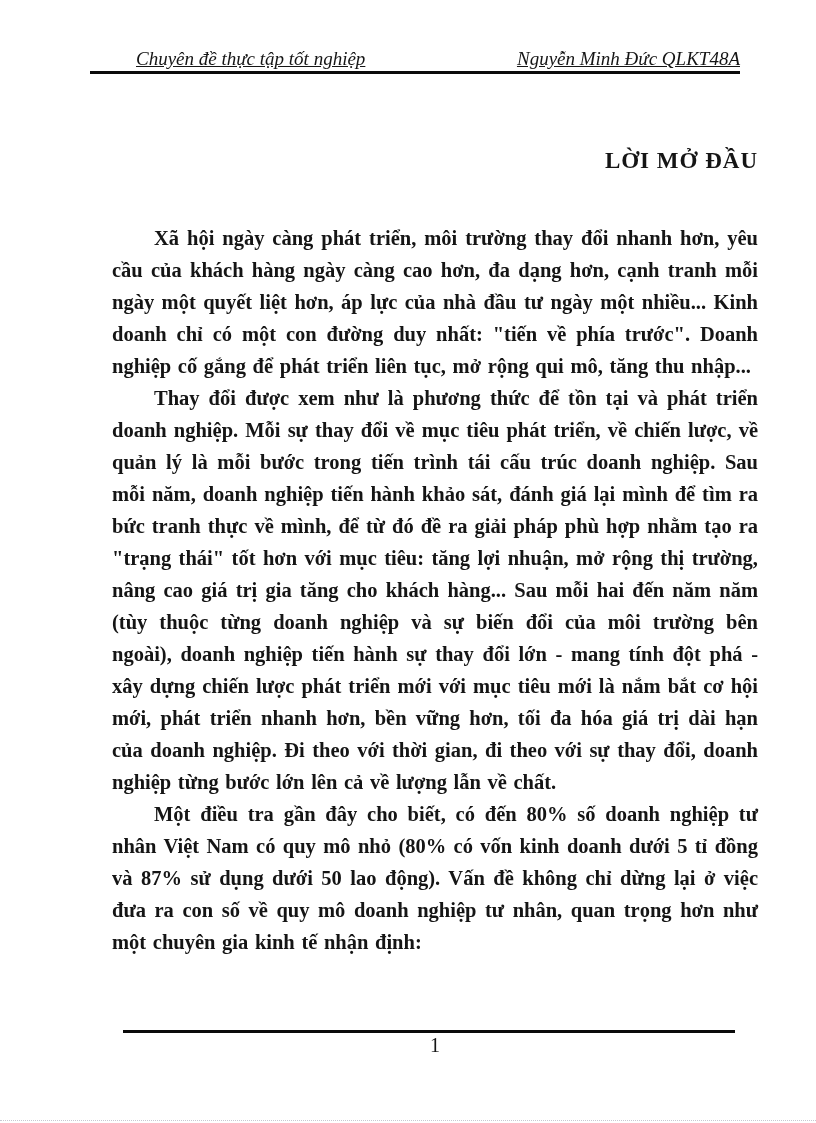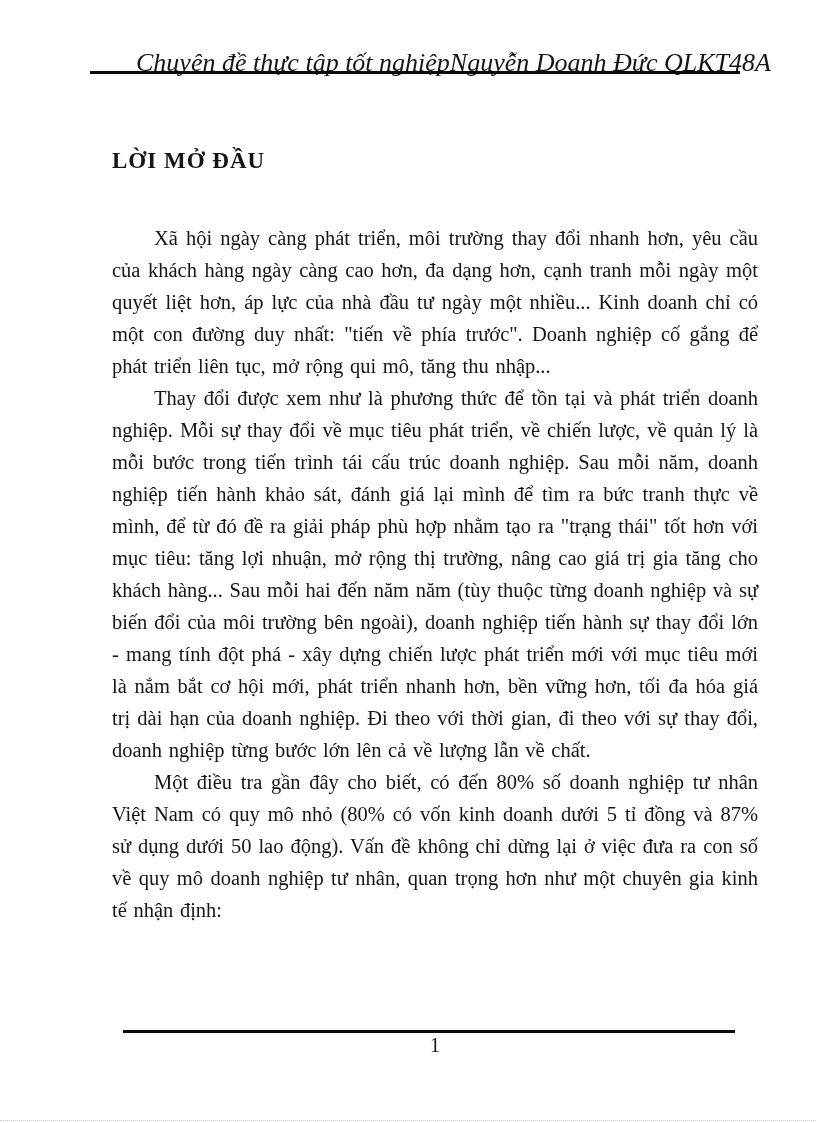--- a/index.html
+++ b/index.html
@@ -19,51 +19,53 @@
   
   .header {
     position: absolute;
     top: 48px;
     left: 90px;
     width: 650px;
     display: flex;
     justify-content: space-between;
     align-items: flex-end;
     font-style: italic;
-    font-size: 26px;
+    font-size: 19px;
     padding-left: 46px;
     box-sizing: border-box;
     white-space: nowrap;
+    text-decoration: underline;
   }
   .header-rule {
     position: absolute;
     top: 71px;
     left: 90px;
     width: 650px;
     height: 3px;
     background: #0a0a0a;
   }
   
   .title {
     position: absolute;
     top: 148px;
     left: 112px;
     width: 646px;
     margin: 0;
-    text-align: left;
+    text-align: right;
     font-size: 23px;
     font-weight: bold;
     letter-spacing: 1px;
   }
   
   .body {
     position: absolute;
     top: 222px;
     left: 112px;
     width: 646px;
+    font-weight: bold;
   }
   .para {
     margin: 0;
     font-size: 20.5px;
     line-height: 32px;
     text-align: justify;
     text-indent: 42px;
     word-spacing: 1.5px;
   }
   .para + .para {
@@ -95,21 +97,21 @@
     height: 0;
   }
 </style>
 </head>
 <body>
 
 <div class="page">
 
   <div class="header">
     <span class="header-left">Chuyên đề thực tập tốt nghiệp</span>
-    <span class="header-right">Nguyễn Doanh Đức QLKT48A</span>
+    <span class="header-right">Nguyễn Minh Đức QLKT48A</span>
   </div>
   <div class="header-rule"></div>
 
   <h1 class="title">LỜI MỞ ĐẦU</h1>
 
   <div class="body">
     <p class="para">Xã hội ngày càng phát triển, môi trường thay đổi nhanh hơn, yêu cầu của khách hàng ngày càng cao hơn, đa dạng hơn, cạnh tranh mỗi ngày một quyết liệt hơn, áp lực của nhà đầu tư ngày một nhiều... Kinh  doanh chỉ có một con đường duy nhất: "tiến về phía trước". Doanh nghiệp cố gắng để phát triển liên tục, mở rộng qui mô, tăng thu nhập...</p>
     <p class="para">Thay đổi được xem như là phương thức để tồn tại và phát triển doanh nghiệp. Mỗi sự thay đổi về mục tiêu phát triển, về chiến lược, về quản lý là mỗi bước trong tiến trình tái cấu trúc doanh nghiệp. Sau mỗi năm, doanh nghiệp tiến hành khảo sát, đánh giá lại mình để tìm ra bức tranh thực về mình, để từ đó đề ra giải pháp phù hợp nhằm tạo ra "trạng thái" tốt hơn với mục tiêu: tăng lợi nhuận, mở rộng thị trường, nâng cao giá trị gia tăng cho khách hàng... Sau mỗi hai đến năm năm (tùy thuộc từng doanh nghiệp và sự biến đổi của môi trường bên ngoài), doanh nghiệp tiến hành sự thay đổi lớn - mang tính đột phá - xây dựng chiến lược phát triển mới với mục tiêu mới là nắm bắt cơ hội mới, phát triển nhanh hơn, bền vững hơn, tối đa hóa giá trị dài hạn của doanh nghiệp. Đi theo với thời gian, đi theo với sự thay đổi, doanh nghiệp từng bước lớn lên cả về lượng lẫn về chất.</p>
     <p class="para">Một điều tra gần đây cho biết, có đến 80% số doanh nghiệp tư nhân Việt Nam có quy mô nhỏ (80% có vốn kinh doanh dưới 5 tỉ đồng và 87% sử dụng dưới 50 lao động). Vấn đề không chỉ dừng lại ở việc đưa ra con số về quy mô doanh nghiệp tư nhân, quan trọng hơn như một chuyên gia kinh tế nhận định:</p>
   </div>

